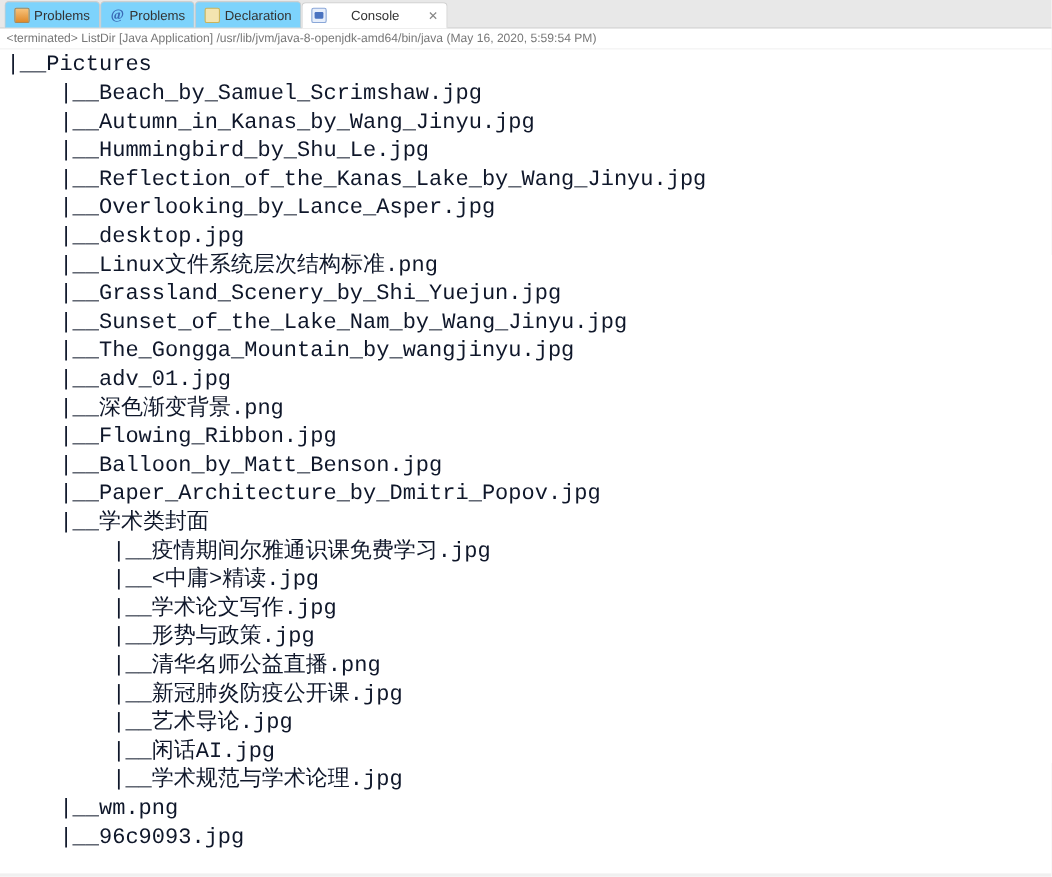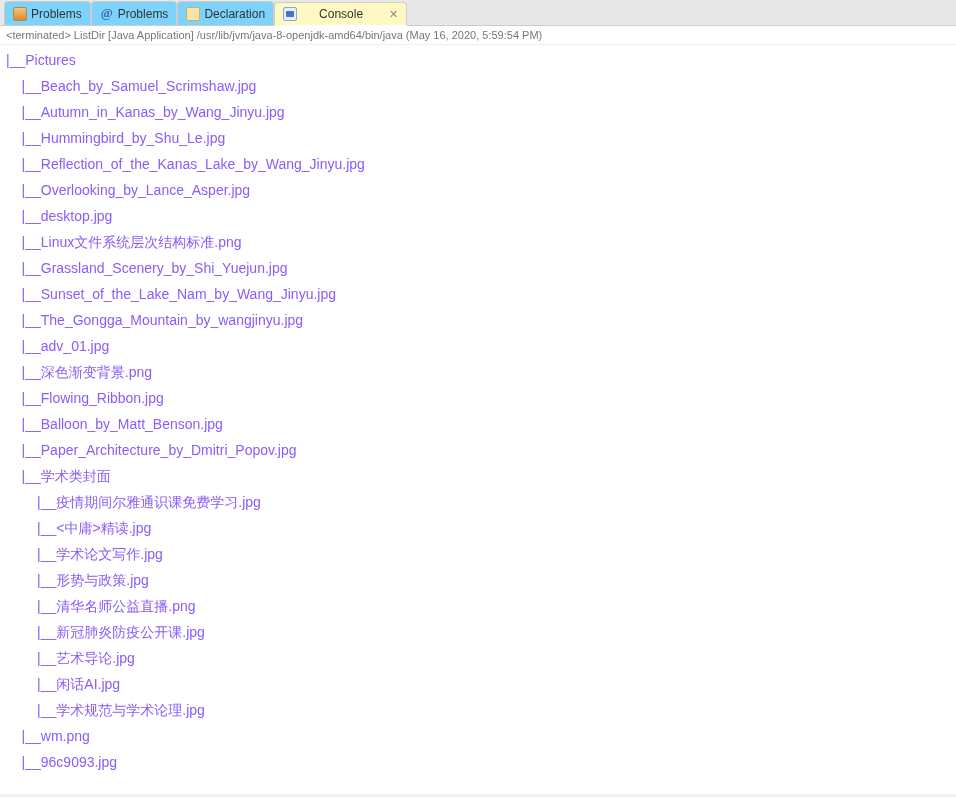--- a/index.html
+++ b/index.html
@@ -30,21 +30,21 @@
     background: #7dd3fc;
     margin-right: 0;
     border-top-left-radius: 4px;
     border-top-right-radius: 4px;
     font-size: 12px;
     color: #333;
     cursor: pointer;
     height: 24px;
   }
   .tab.active {
-    background: #fef9c3;
+    background: #ffffff;
     border-bottom: 1px solid #fff;
     position: relative;
     top: 1px;
     gap: 22px;
   }
   .tab .icon {
     width: 14px;
     height: 14px;
     display: inline-block;
   }
@@ -55,24 +55,24 @@
   }
   .status-line {
     background: #fff;
     padding: 3px 6px;
     font-size: 11px;
     color: #777;
     border-bottom: 1px solid #eee;
   }
   .console-output {
     background: #fff;
-    font-family: Liberation Sans, sans-serif;
-    font-size: 14px;
+    font-family: Liberation Mono, monospace;
+    font-size: 20px;
     line-height: 26px;
-    color: #8b5cf6;
+    color: #0f172a;
     white-space: pre;
     padding: 2px 6px;
     overflow: hidden;
     height: calc(100% - 48px);
   }
   .icon-problems { background: linear-gradient(#f7c27a,#e08a2a); border:1px solid #a85; border-radius:2px; }
   .icon-javadoc { color:#3a6ab5; font-weight:bold; font-family: serif; font-size:13px; line-height:12px; text-align:center;}
   .icon-declaration { background:#f3e4b0; border:1px solid #cab45a; border-radius:2px;}
   .icon-console { background:#e6eefb; border:1px solid #8aa7d8; border-radius:2px; position:relative;}
   .icon-console::after { content:""; position:absolute; left:2px; top:3px; width:8px; height:6px; background:#4a73c0; border-radius:1px;}

